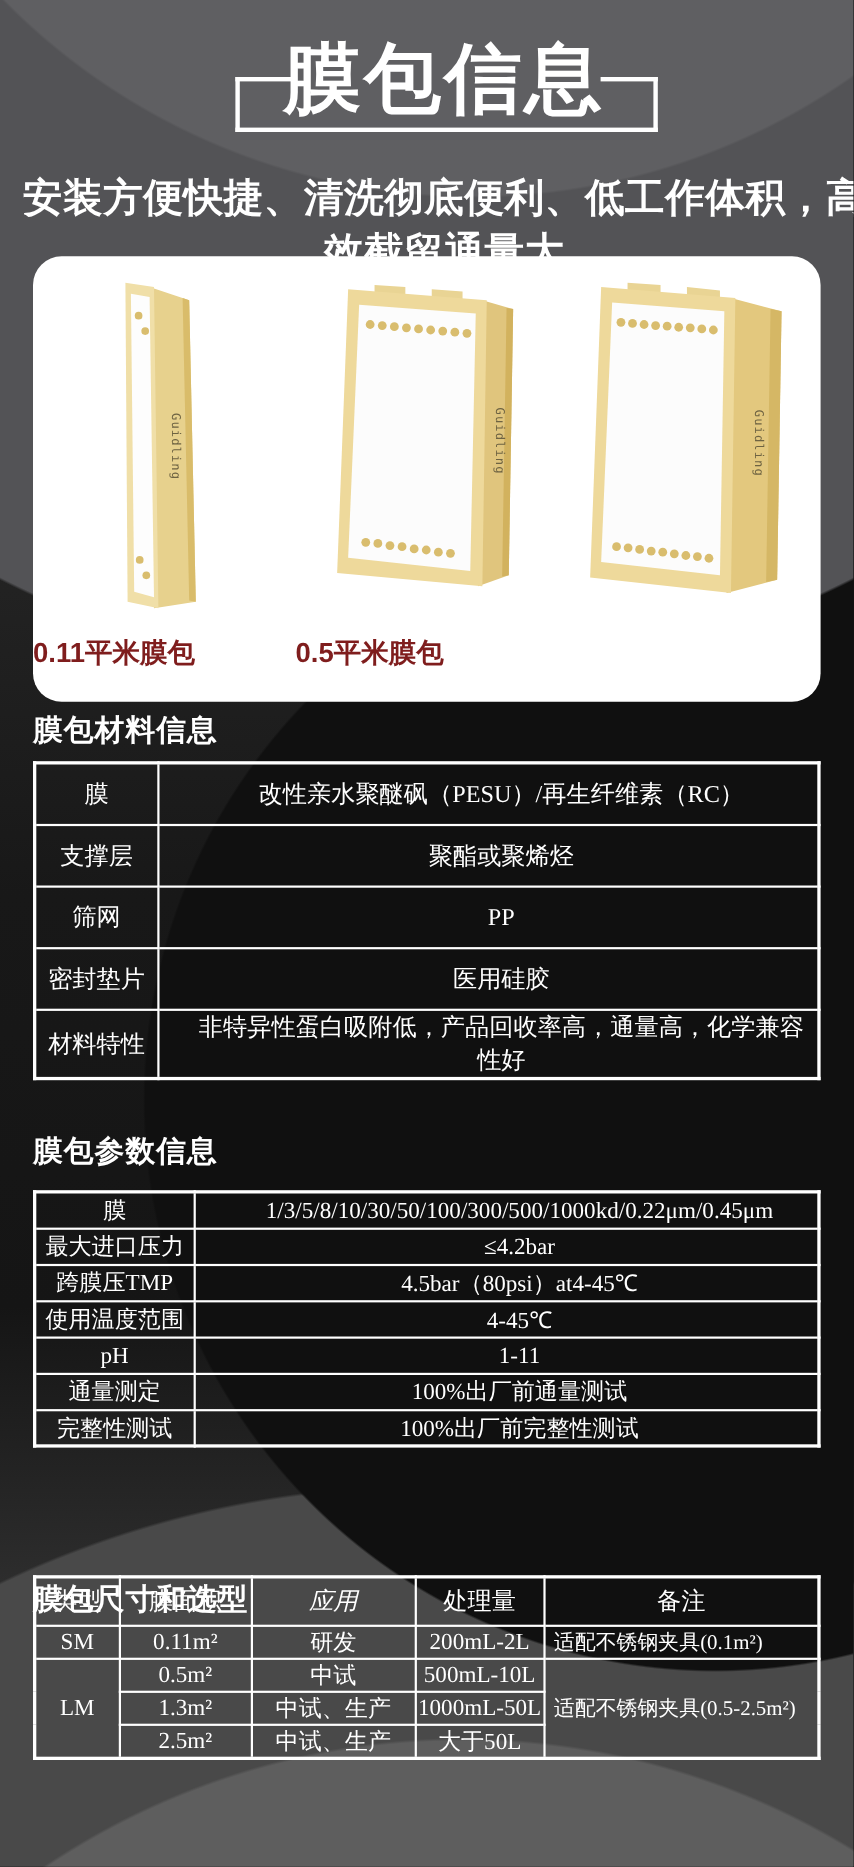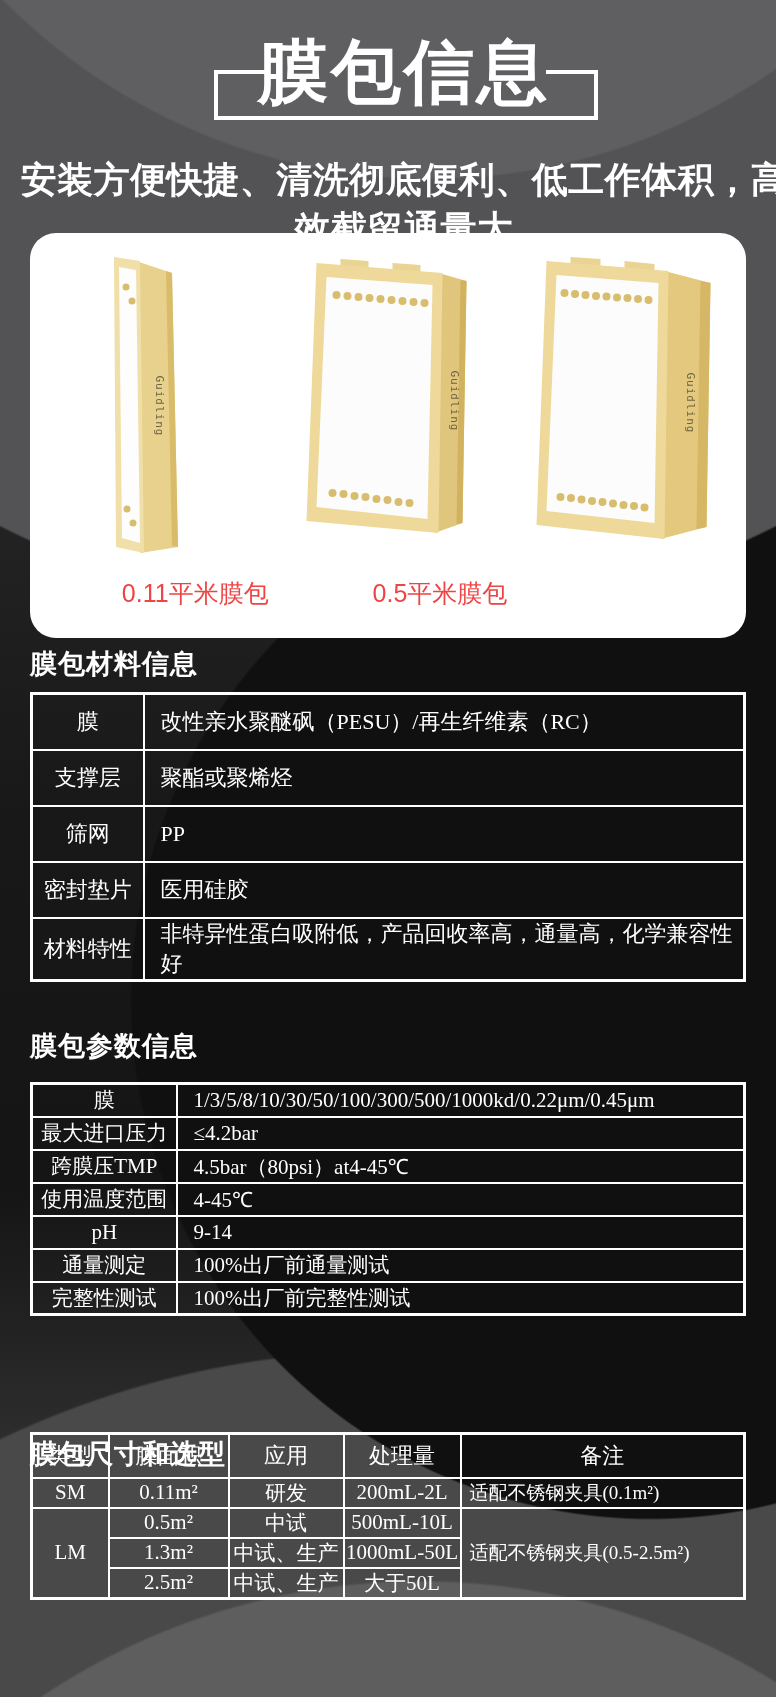--- a/index.html
+++ b/index.html
@@ -37,22 +37,22 @@
     font-size:36px; font-weight:700; letter-spacing:0.5px; color:#fff;
   }
   
   .card {
     position:absolute; left:30px; top:233px; width:716px; height:405px;
     background:#fff; border-radius:26px; display:flex;
   }
   .product { position:relative; width:33.333%; height:100%; }
   .product svg { position:absolute; left:50%; top:18px; transform:translateX(-50%); }
   .product-label {
-    position:absolute; left:0; right:0; bottom:28px; text-align:right;
-    color:#ef4444; font-size:25px; font-weight:400;
+    position:absolute; left:0; right:0; bottom:28px; text-align:left;
+    color:#7f1d1d; font-size:25px; font-weight:700;
     font-family:"Liberation Sans", sans-serif;
   }
   .brand-vert {
     font-family:"DejaVu Sans Mono", monospace; font-size:11px; letter-spacing:1px; fill:#6e6342;
   }
   
   .sec-h {
     position:absolute; left:30px; color:#fff;
     font-family:"Liberation Sans", sans-serif; font-weight:700;
     font-size:27px; letter-spacing:1px;
@@ -60,33 +60,33 @@
   #h-material { top:646px; }
   #h-params   { top:1028px; }
   #h-sizing   { top:1436px; }
   
   table {
     position:absolute; left:30px; width:716px; border-collapse:collapse; table-layout:fixed;
     border:3px solid #fff; color:#fff; font-family:"Liberation Serif", serif;
   }
   td, th { border:2px solid #fff; font-weight:400; }
   .lbl { text-align:center; vertical-align:middle; }
-  .val { text-align:left; vertical-align:middle; padding-left:16px; padding-right:8px; }
+  .val { text-align:center; vertical-align:middle; padding-left:32px; padding-right:8px; }
   #t-material { top:692px; font-size:22px; }
   #t-material td { height:56px; }
   #t-material .lbl { width:112px; }
   #t-params { top:1082px; font-size:21px; }
   #t-params td { height:33px; }
   #t-params .lbl { width:145px; }
   #t-sizing { top:1432px; font-size:21px; text-align:center; }
   #t-sizing th { height:44px; font-weight:400; font-size:22px; vertical-align:middle; }
   #t-sizing td { height:27px; vertical-align:middle; }
   #t-sizing .c0 { width:77px; }
   #t-sizing .c1 { width:120px;margin-left:41px; }
-  #t-sizing .c2 { width:115px; }
+  #t-sizing .c2 { width:149px;font-style:italic; }
   #t-sizing .c3 { width:117px; }
   #t-sizing .note { text-align:left; padding-left:8px; font-size:19px;margin-left:44px; }
 </style>
 </head>
 <body>
 
 <div class="page">
 
   <div class="hdr">
     <div class="title-frame"></div>
@@ -220,21 +220,21 @@
       <tr>
         <td class="lbl">跨膜压TMP</td>
         <td class="val">4.5bar（80psi）at4-45℃</td>
       </tr>
       <tr>
         <td class="lbl">使用温度范围</td>
         <td class="val">4-45℃</td>
       </tr>
       <tr>
         <td class="lbl">pH</td>
-        <td class="val">9-14</td>
+        <td class="val">1-11</td>
       </tr>
       <tr>
         <td class="lbl">通量测定</td>
         <td class="val">100%出厂前通量测试</td>
       </tr>
       <tr>
         <td class="lbl">完整性测试</td>
         <td class="val">100%出厂前完整性测试</td>
       </tr>
     </tbody>

